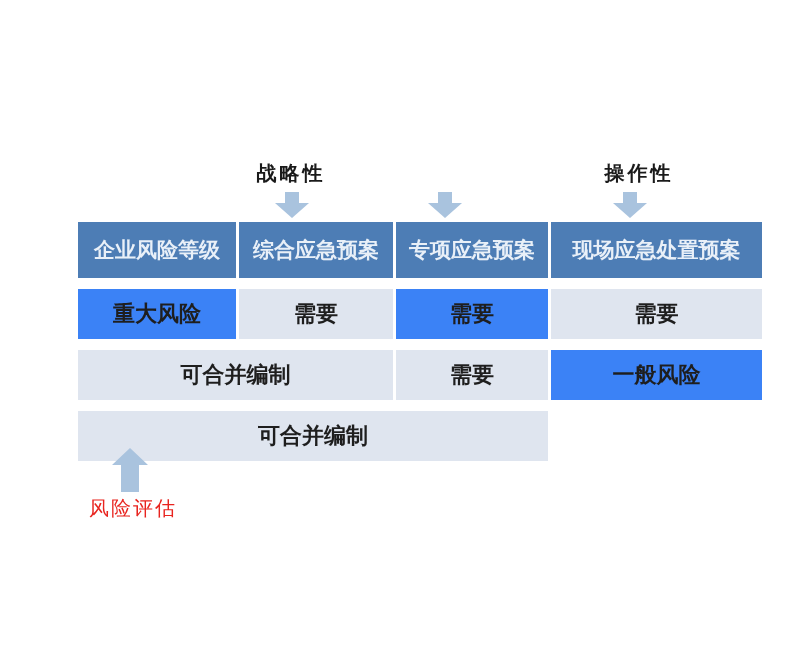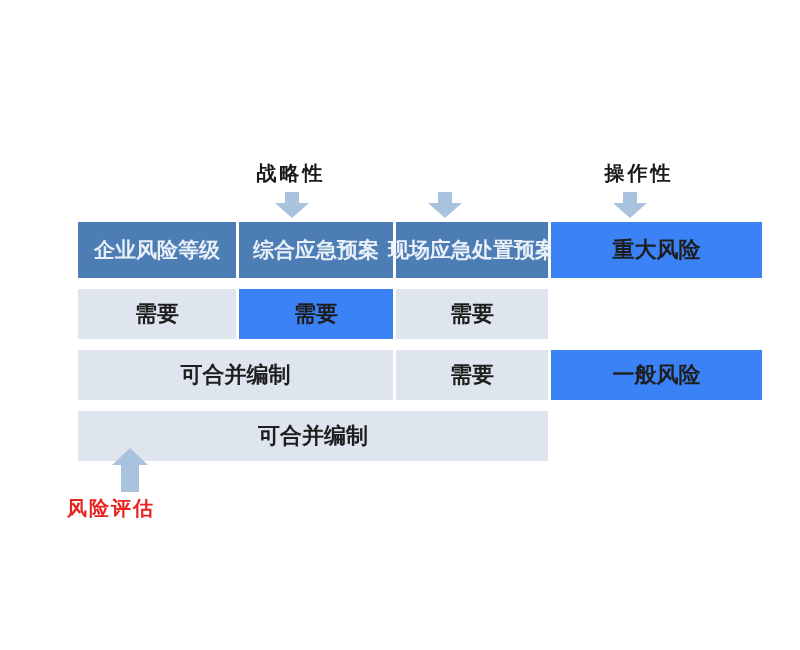--- a/index.html
+++ b/index.html
@@ -72,23 +72,23 @@
   .up-arrow {
     position: absolute;
     left: 112px;
     top: 448px;
   }
   .risk-assess-label {
     position: absolute;
     left: 67px;
     top: 495px;
     width: 110px;
-    text-align: left;
+    text-align: right;
     font-family: "DejaVu Serif", "Liberation Serif", serif;
-    font-weight: bold;
+    font-weight: normal;
     font-size: 20px;
     letter-spacing: 2px;
     color: #e8241f;
     white-space: nowrap;
   }
 </style>
 </head>
 <body>
 
 <div class="canvas">
@@ -103,20 +103,21 @@
     <polygon points="10,0 24,0 24,11 34,11 17,26 0,11 10,11" fill="#a9c3de"></polygon>
   </svg>
   <svg class="down-arrow a3" width="34" height="26" viewBox="0 0 34 26">
     <polygon points="10,0 24,0 24,11 34,11 17,26 0,11 10,11" fill="#a9c3de"></polygon>
   </svg>
 
   <div class="risk-table">
 
     <div class="cell header">企业风险等级</div>
     <div class="cell header">综合应急预案</div>
+    <div class="cell header">专项应急预案</div>
     <div class="cell header">现场应急处置预案</div>
 
     <div class="cell dark">重大风险</div>
     <div class="cell light">需要</div>
     <div class="cell dark">需要</div>
     <div class="cell light">需要</div>
 
     <div class="cell light span2">可合并编制</div>
     <div class="cell light">需要</div>
 

